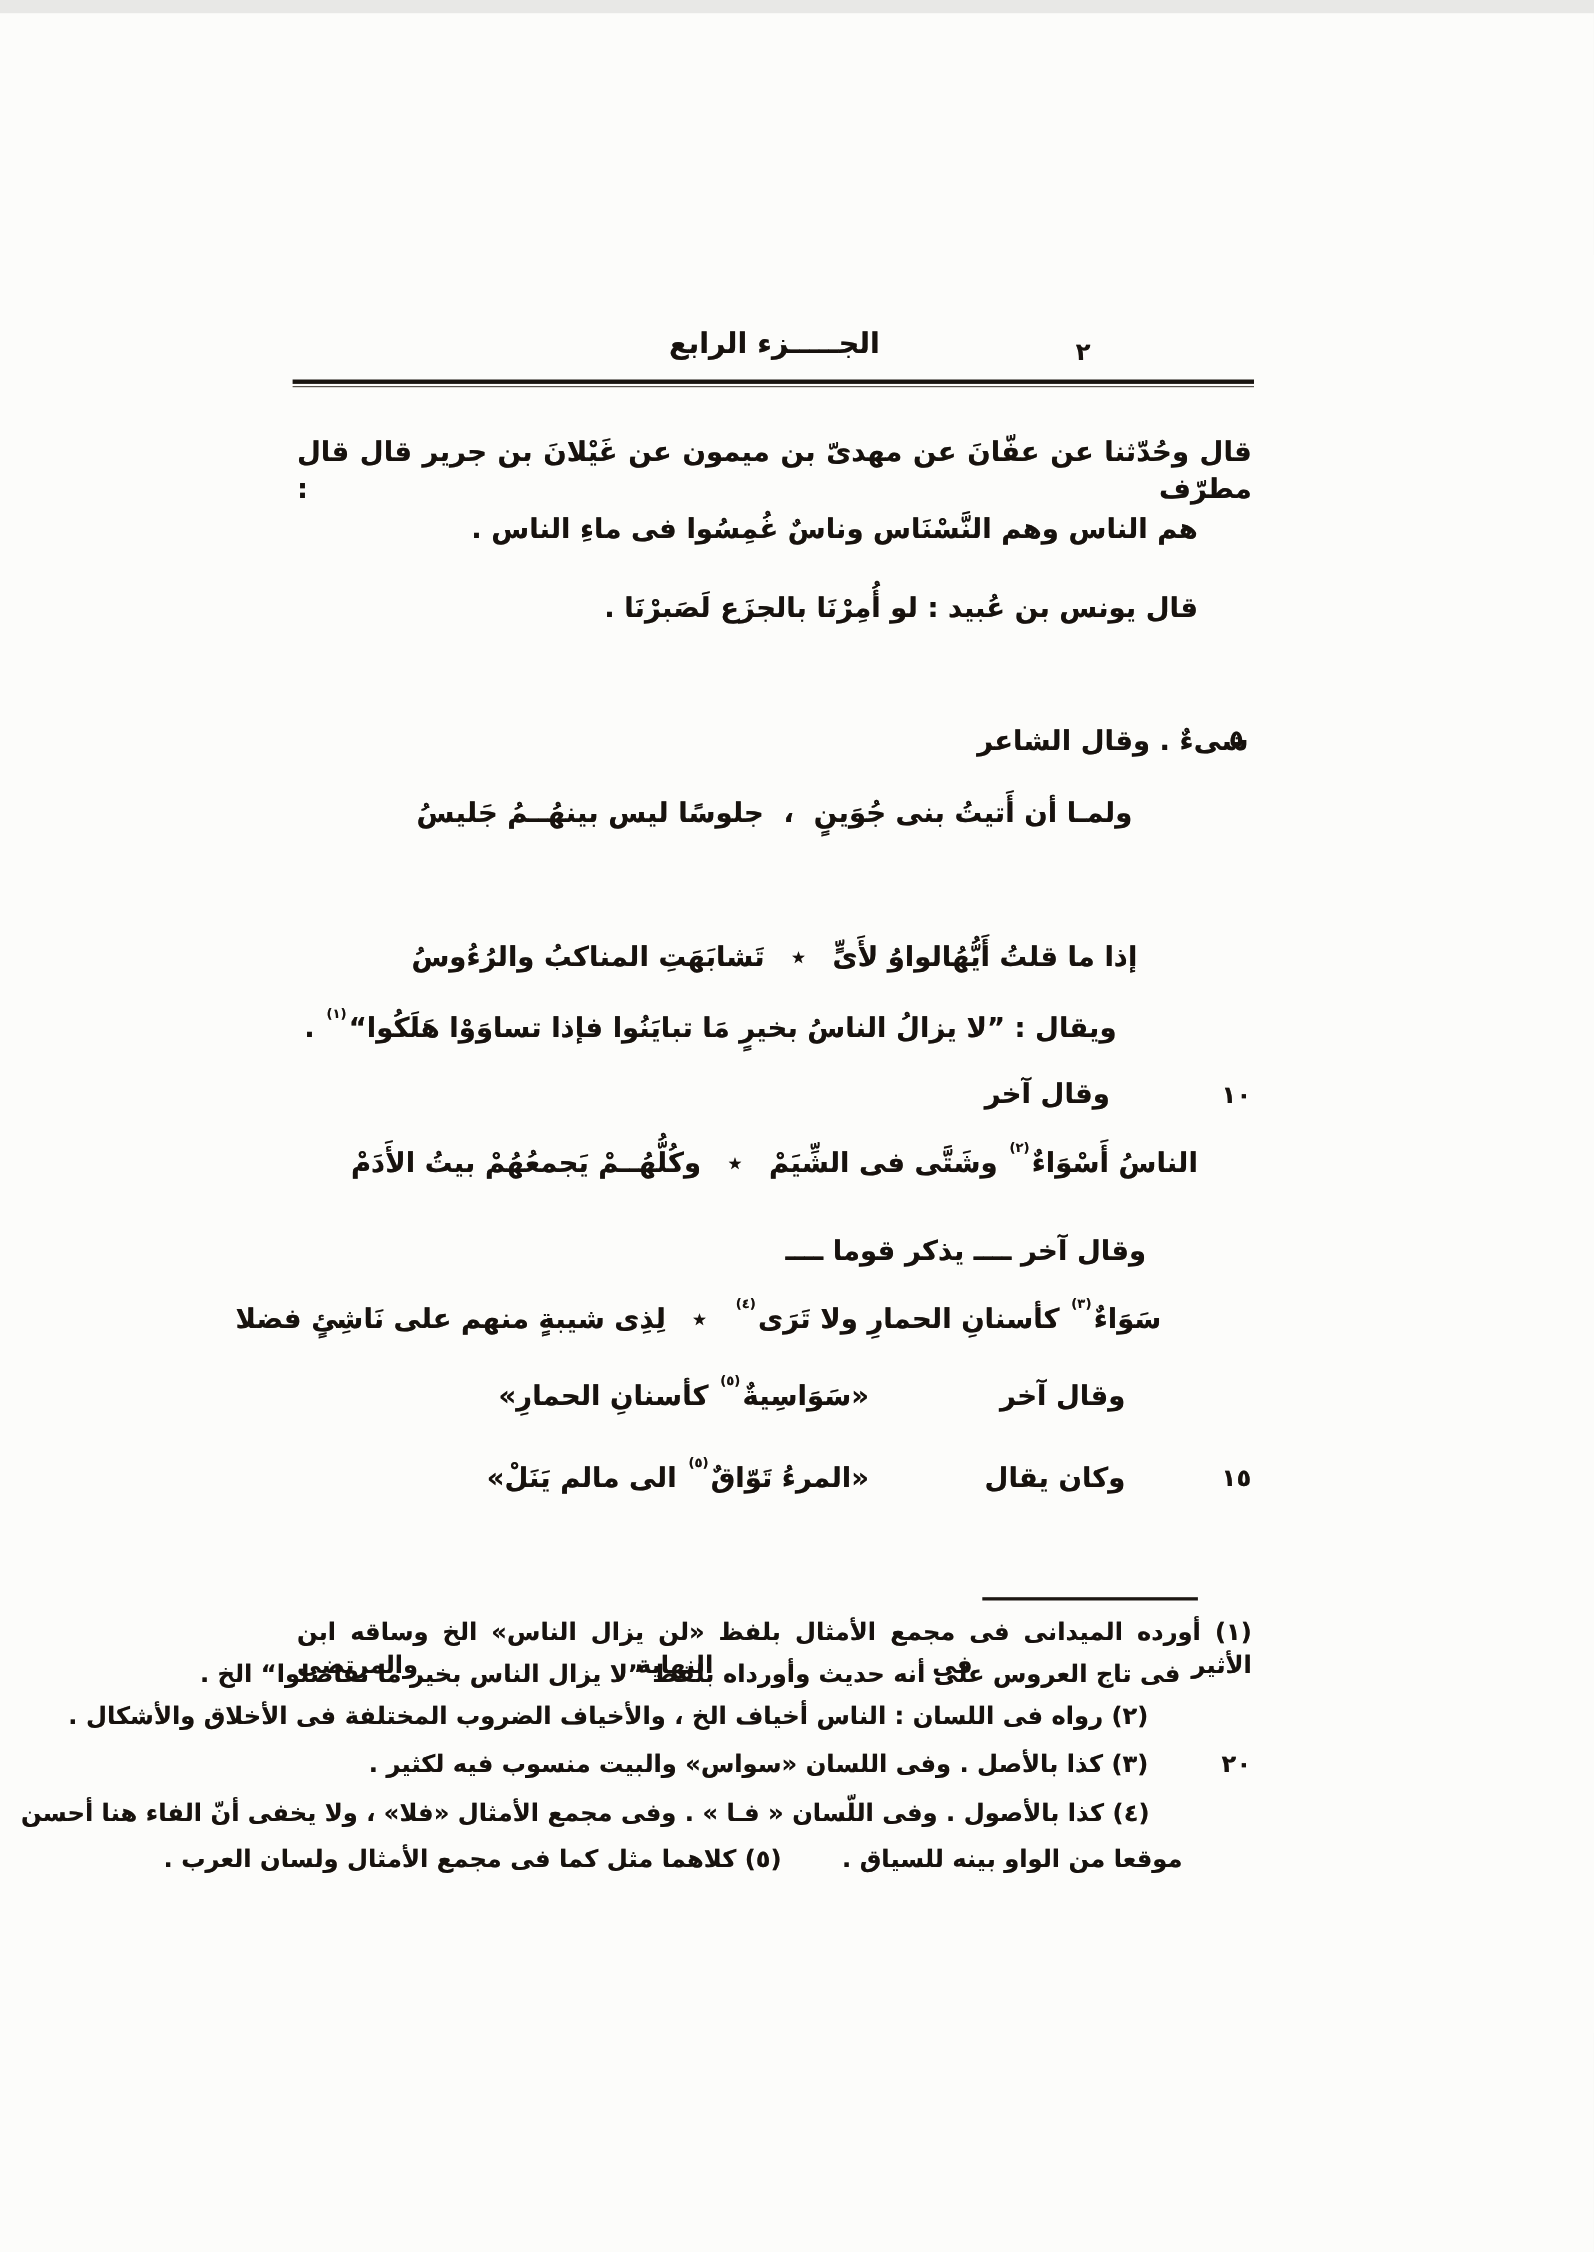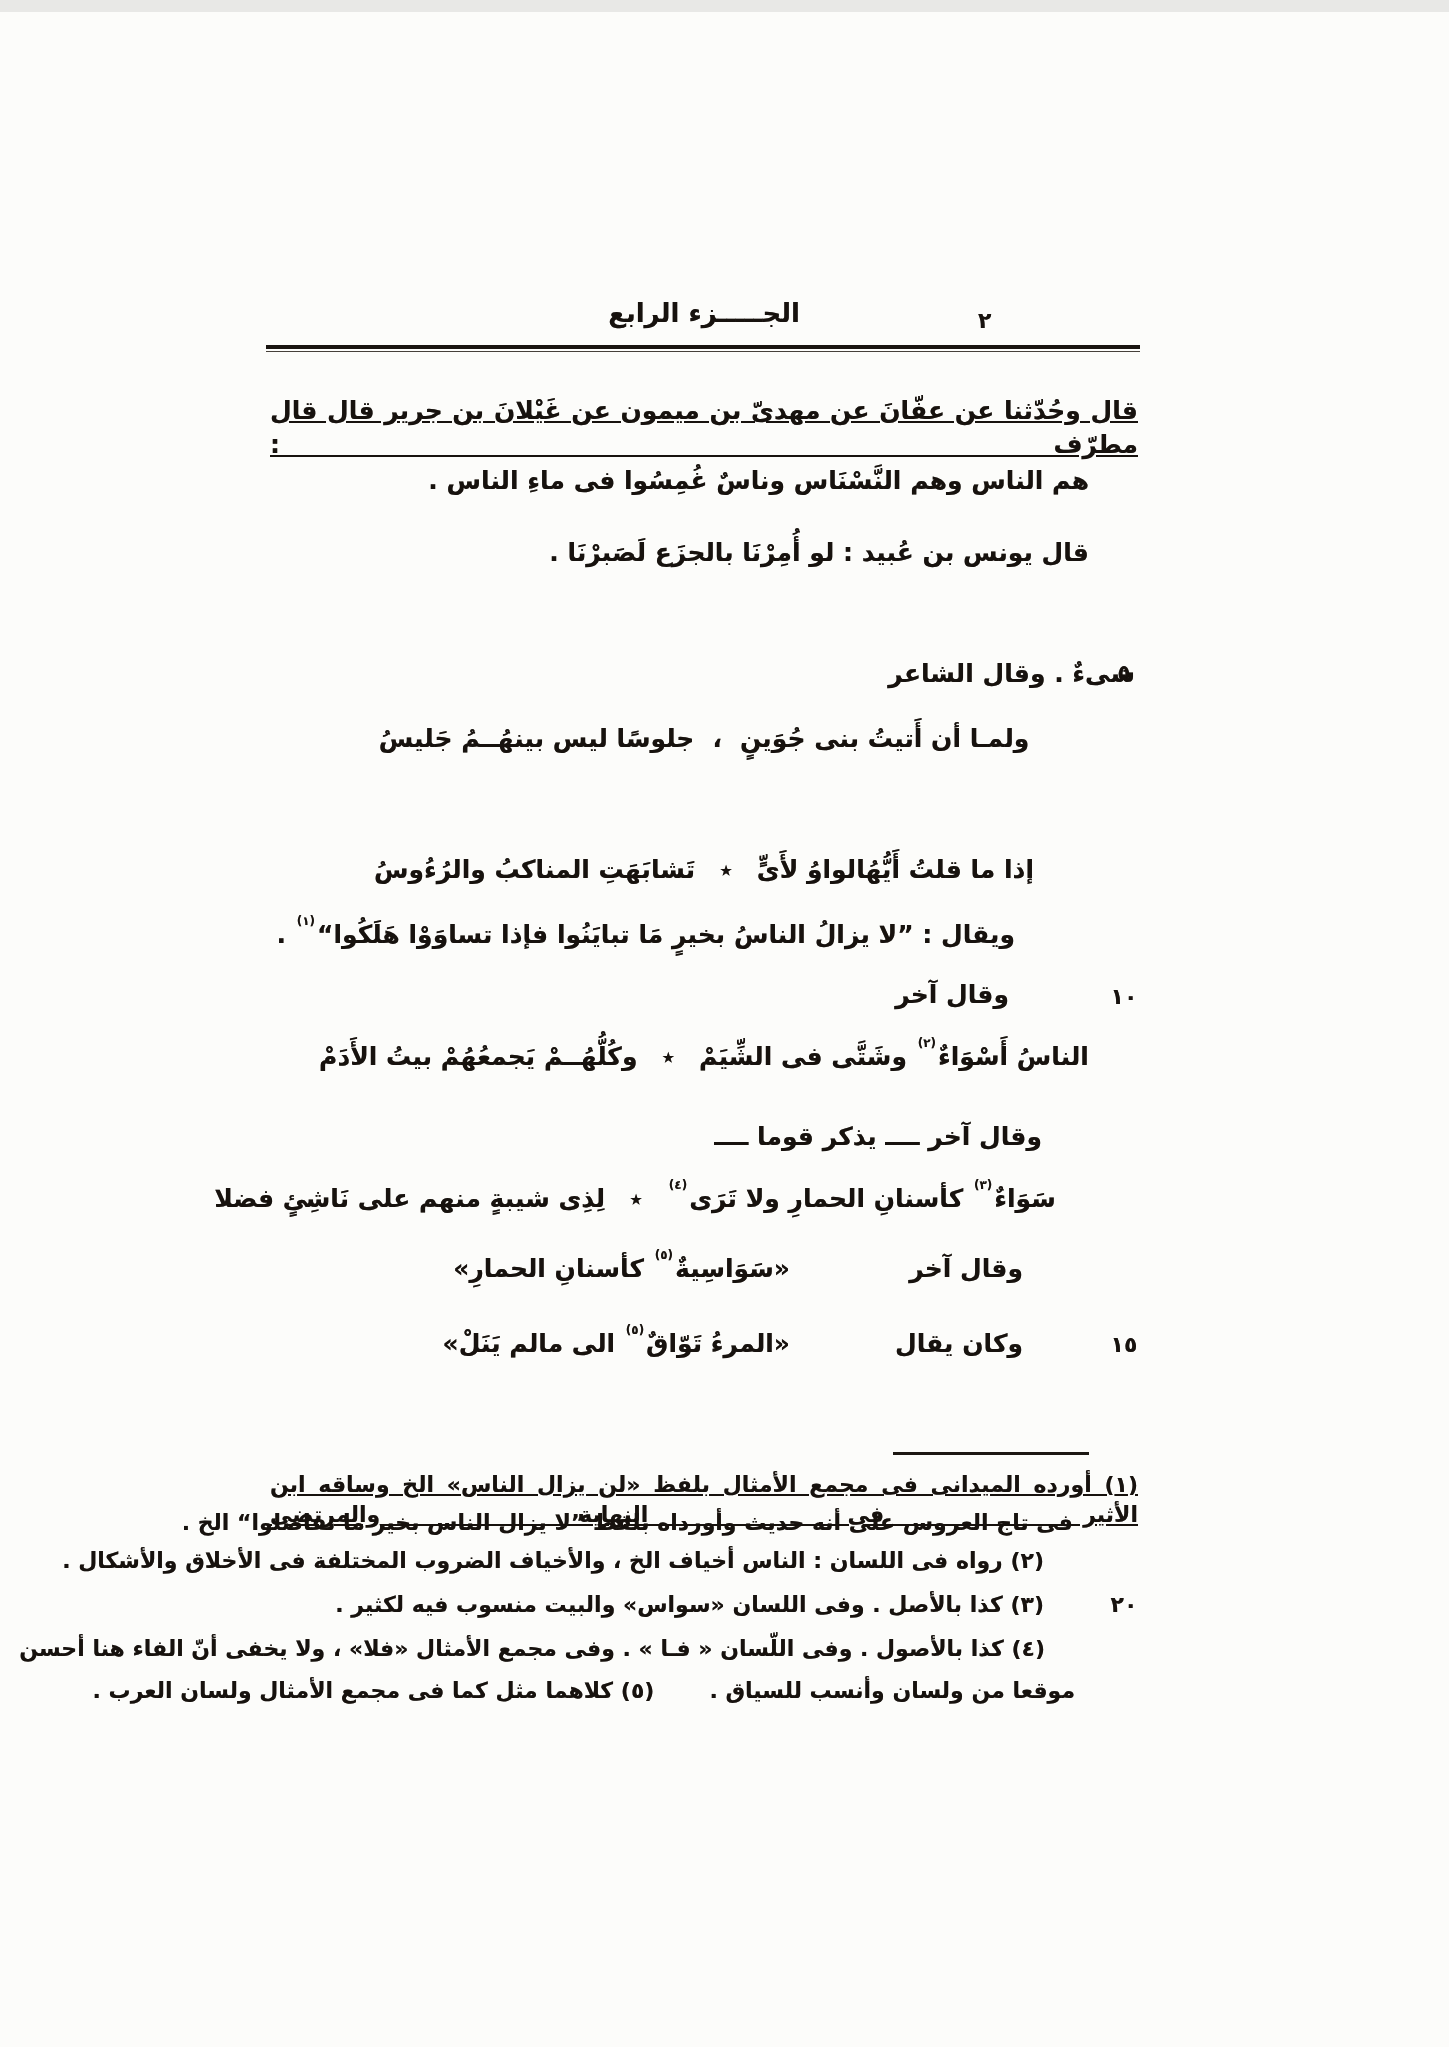--- a/index.html
+++ b/index.html
@@ -18,21 +18,21 @@
     font-size:25px;
     font-weight:700;
     white-space:nowrap;
     line-height:1.35;
     text-shadow:0 0 0.6px rgba(25,18,10,.55);
   }
   .just{
     white-space:normal;
     text-align:justify;
     text-align-last:justify;
-    left:270px;width:868px;text-decoration:underline;
+    left:270px;width:868px;
   }
   .verse{
     position:absolute;
     left:270px;width:868px;
     font-size:25px;font-weight:700;
     text-align:center;white-space:nowrap;
     text-shadow:0 0 0.6px rgba(25,18,10,.55);
   }
   .vsep{display:inline-block;margin:0 24px;}
   .vsep-comma{display:inline-block;margin:0 18px;}
@@ -123,16 +123,16 @@
 
 
   <div class="fn-rule"></div>
 
   <div class="ln fn just" style="top:1458px">(١) أورده الميدانى فى مجمع الأمثال بلفظ «لن يزال الناس» الخ وساقه ابن الأثير فى النهاية والمرتضى</div>
   <div class="ln fn" style="top:1496px;right:376px">فى تاج العروس على أنه حديث وأورداه بلفظ ”لا يزال الناس بخير ما تفاضلوا“ الخ .</div>
   <div class="ln fn" style="top:1534px;right:405px">(٢) رواه فى اللسان : الناس أخياف الخ ، والأخياف الضروب المختلفة فى الأخلاق والأشكال .</div>
   <div class="ln fn" style="top:1578px;right:405px">(٣) كذا بالأصل . وفى اللسان «سواس» والبيت منسوب فيه لكثير .</div>
   <div class="ln fn" style="top:1622px;right:404px">(٤) كذا بالأصول . وفى اللّسان « فـا » . وفى مجمع الأمثال «فلا» ، ولا يخفى أنّ الفاء هنا أحسن</div>
   <div class="ln fn" style="top:1664px;right:374px">
-    <span>موقعا من ولسان وأنسب للسياق .</span><span class="fn-gap"></span><span>(٥) كلاهما مثل كما فى مجمع الأمثال ولسان العرب .</span>
+    <span>موقعا من الواو بينه للسياق .</span><span class="fn-gap"></span><span>(٥) كلاهما مثل كما فى مجمع الأمثال ولسان العرب .</span>
   </div>
 
 </div>
 
 </body></html>

